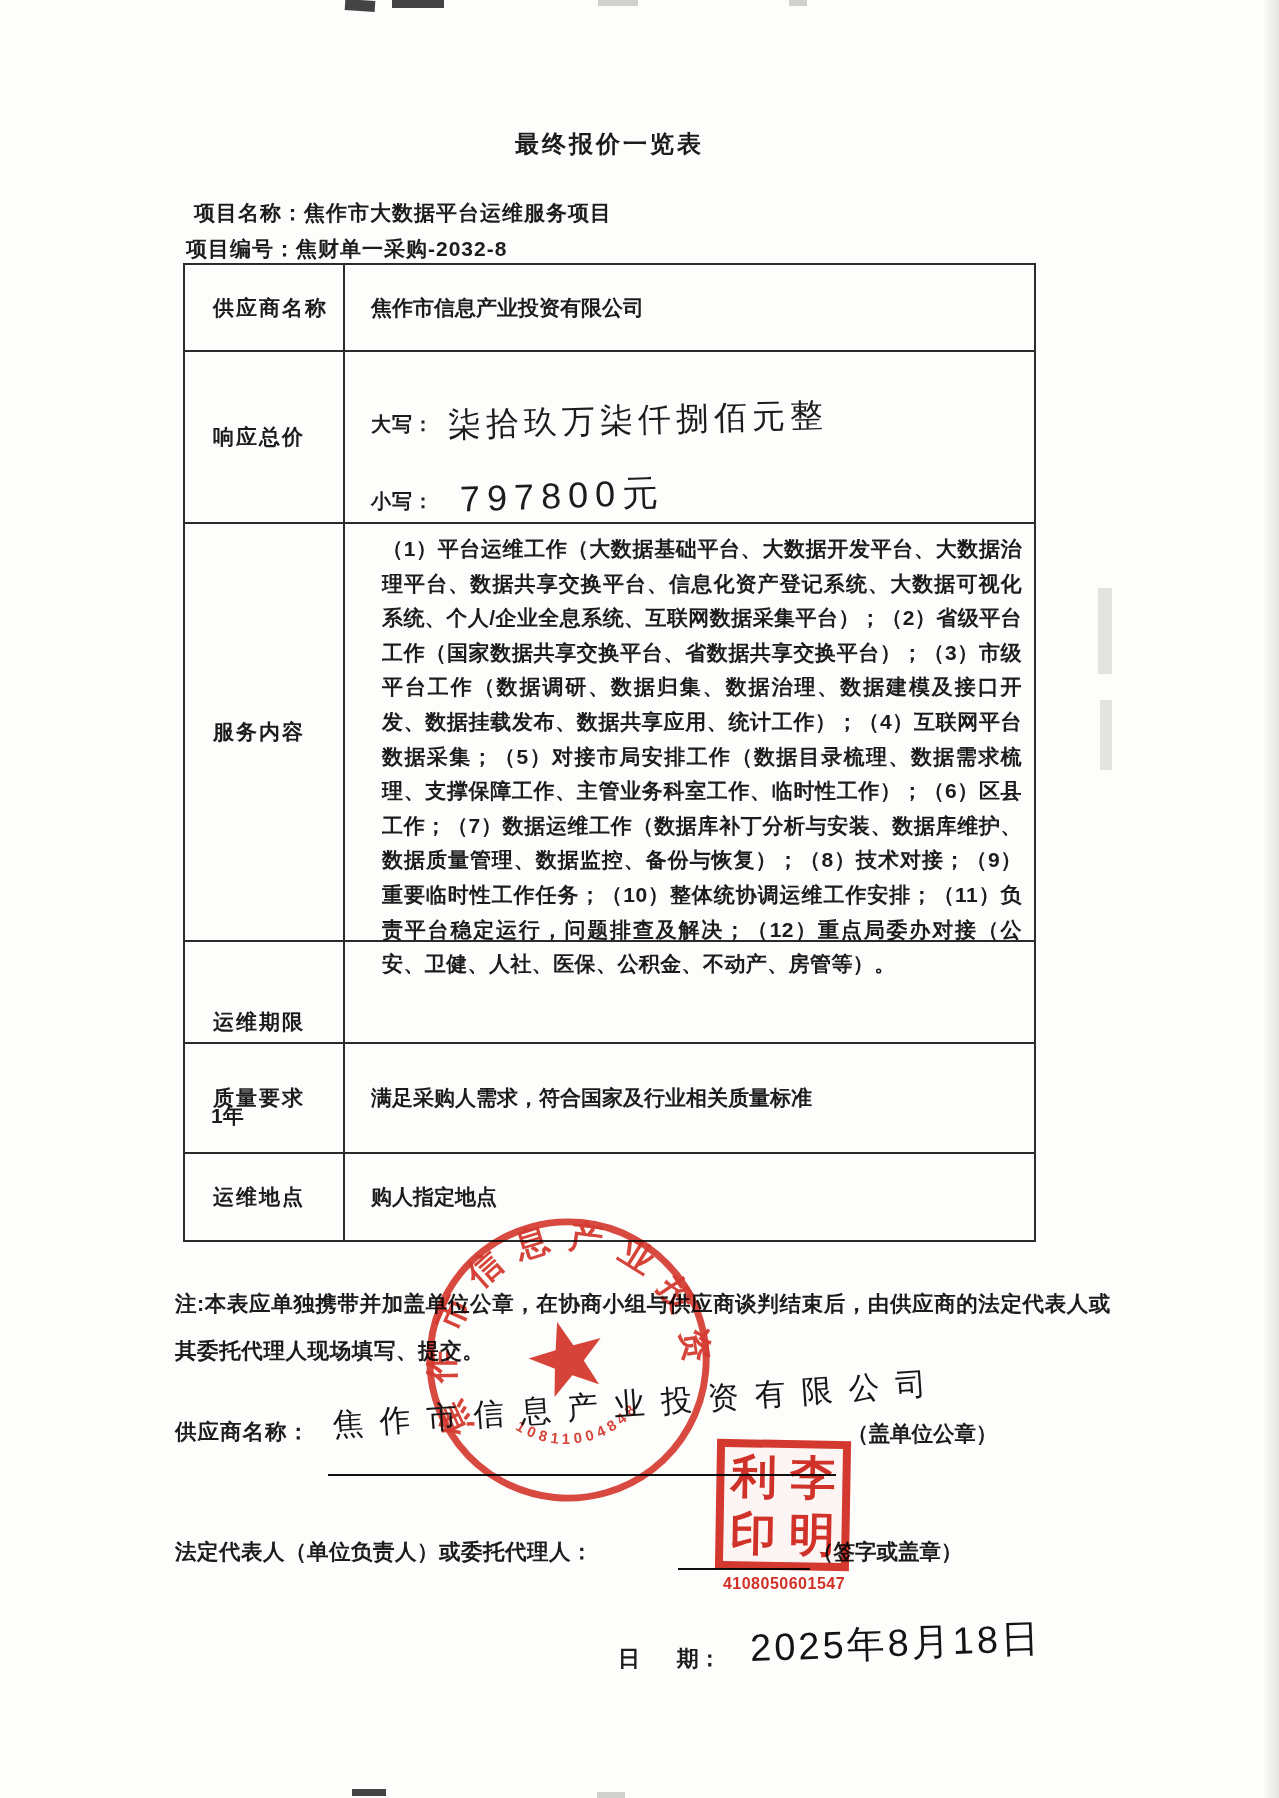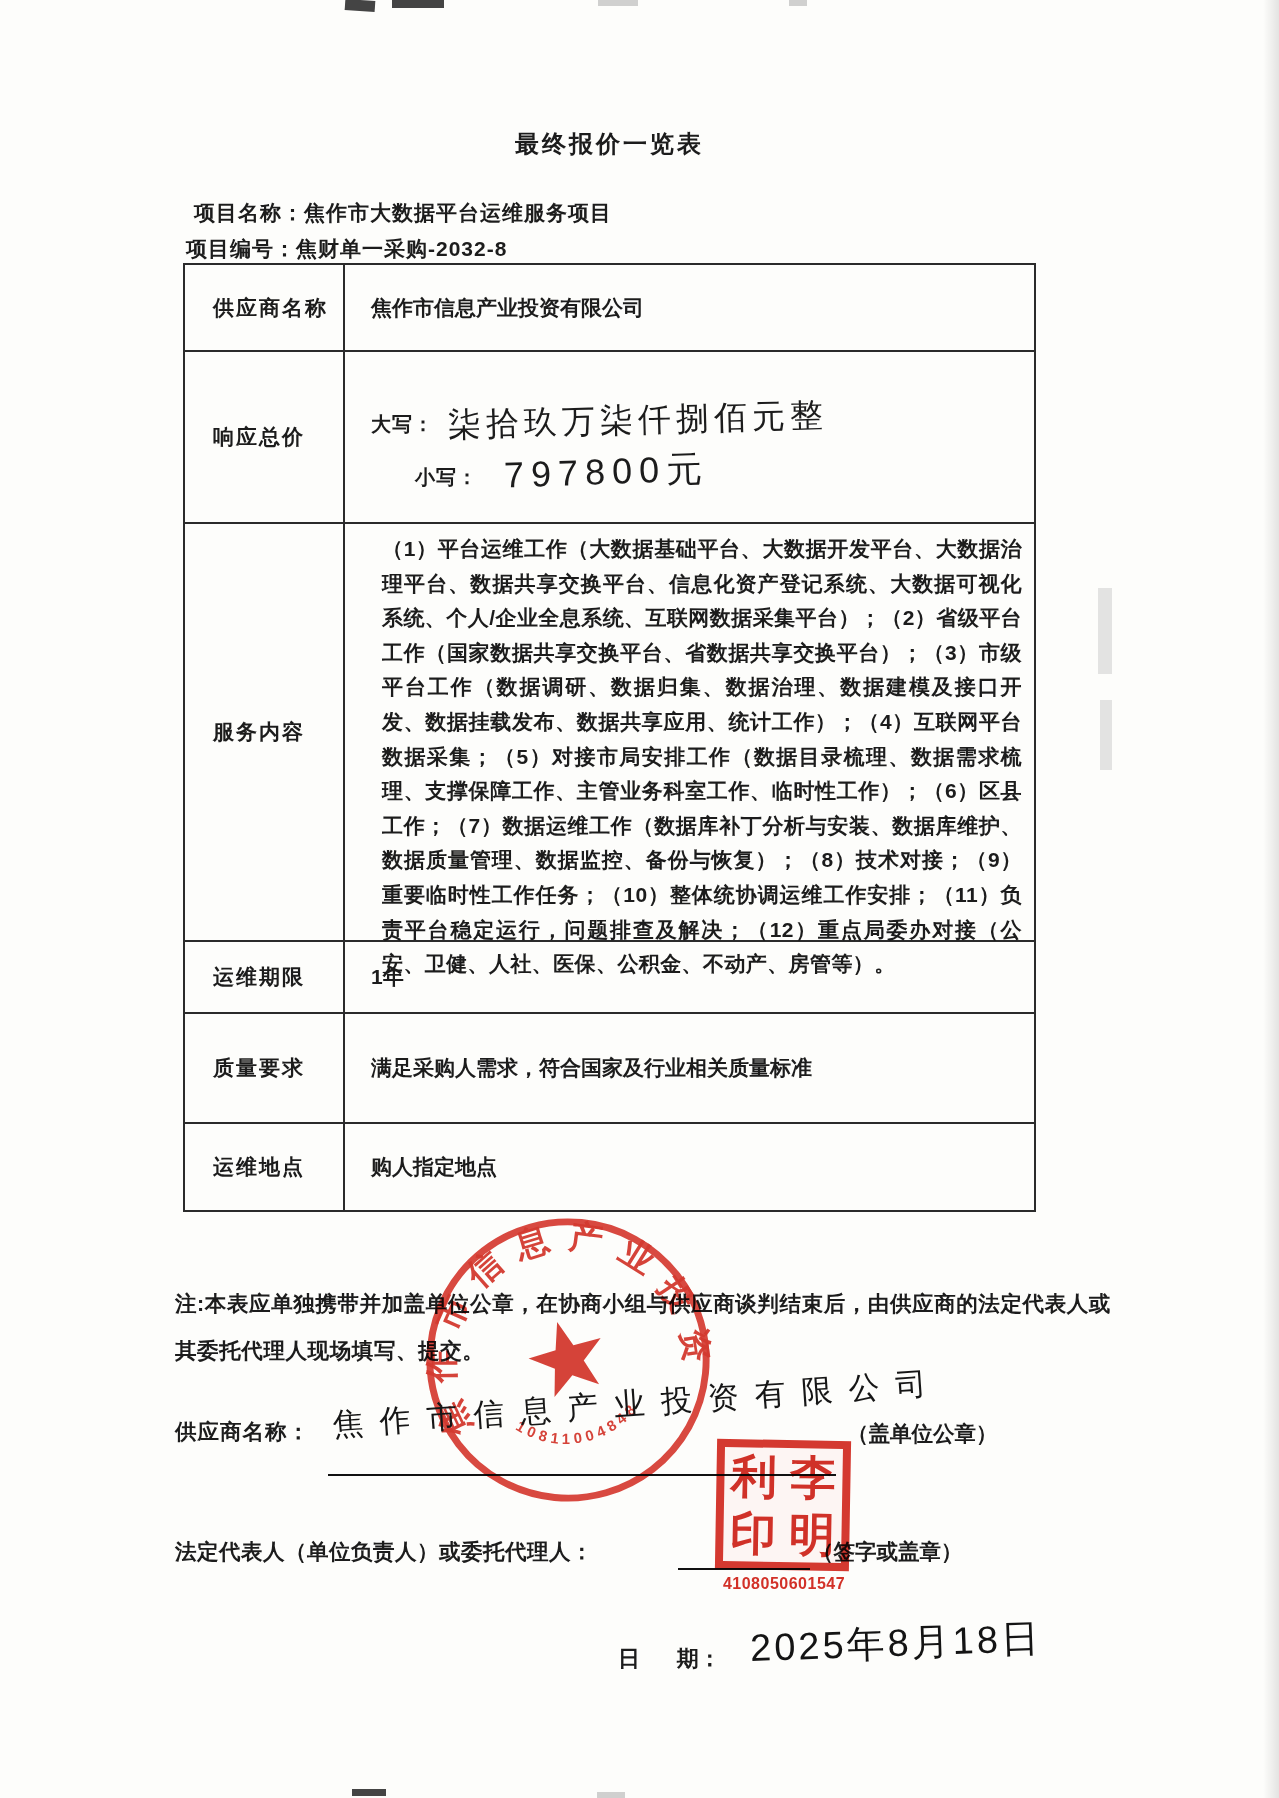--- a/index.html
+++ b/index.html
@@ -38,28 +38,28 @@
     display:flex;align-items:center;padding-left:28px;
     font-size:21px;font-weight:700;letter-spacing:2px;
   }
   .tvalue{
     flex:1;display:flex;align-items:center;padding-left:26px;padding-right:10px;
     font-size:21px;font-weight:700;box-sizing:border-box;
   }
   .row-h1{height:87px;}
   .row-h2{height:172px;}
   .row-h3{height:418px;}
-  .row-h4{height:72px;}
+  .row-h4{height:102px;flex-direction:column;}
   .row-h5{height:110px;}
   .row-h6{height:86px;}
 
   .price-cell{position:relative;display:block;padding:0;}
   .price-line{position:absolute;left:26px;display:flex;align-items:baseline;}
   .price-daxie{top:46px;}
-  .price-xiaoxie{top:96px;margin-left:44px;}
+  .price-xiaoxie{top:120px;}
   .price-cap{font-size:20px;font-weight:700;letter-spacing:1px;}
   .hw{font-family:"Liberation Sans",sans-serif;font-weight:500;}
   .hw-daxie{font-size:33px;letter-spacing:5px;margin-left:14px;transform:rotate(-1.5deg);display:inline-block;}
   .hw-xiaoxie{font-size:36px;letter-spacing:7px;margin-left:26px;transform:rotate(-2deg);display:inline-block;}
 
   .service-cell{display:block;padding:8px 12px 6px 14px;font-size:21px;font-weight:700;
     line-height:34.6px;text-align:justify;letter-spacing:0.4px;margin-left:23px;}
 
   .note{
     position:absolute;left:175px;top:1281px;width:945px;

